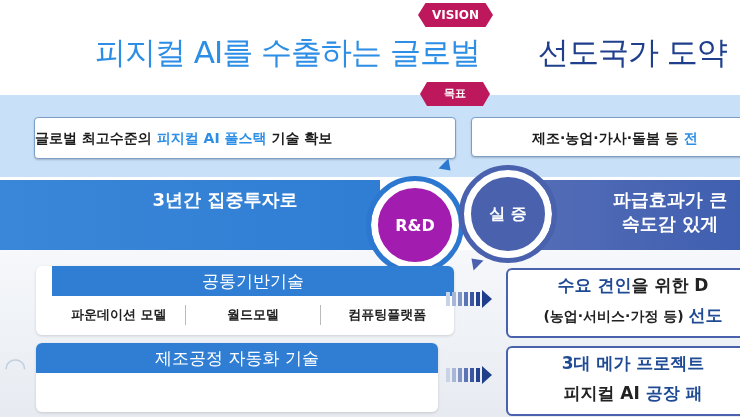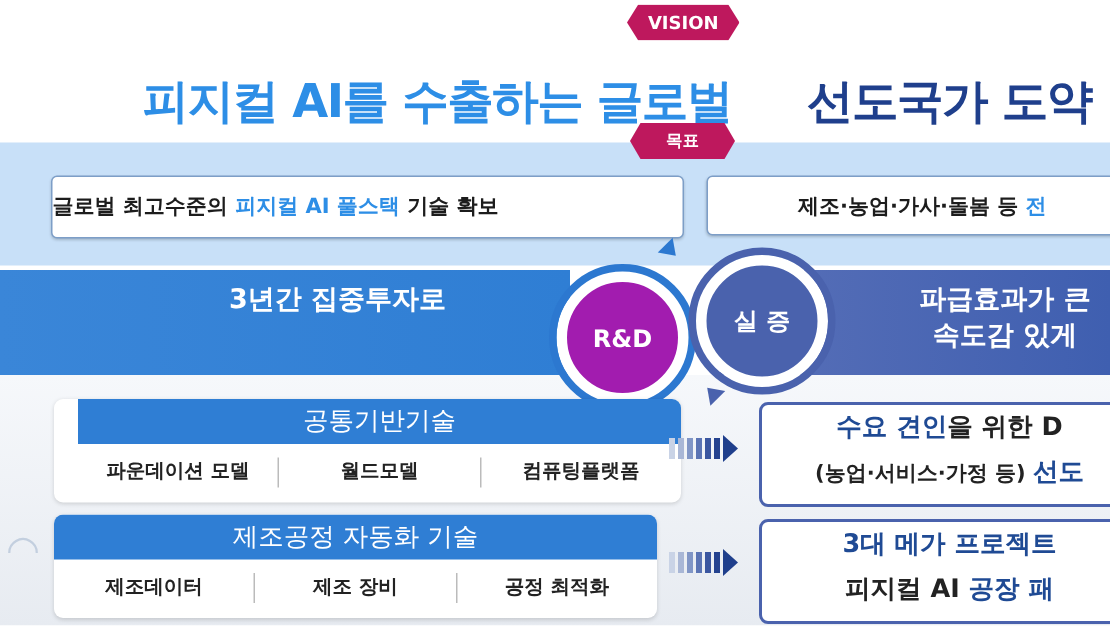--- a/index.html
+++ b/index.html
@@ -2,21 +2,21 @@
 <html><head>
 <meta charset="utf-8">
 <style>
   html, body { margin:0; padding:0; }
   body { width:740px; height:417px; overflow:hidden; position:relative;
     font-family:"DejaVu Sans", sans-serif; background:#ffffff; }
   .abs { position:absolute; }
   .badge { background:#be185d; color:#fff; font-weight:bold; text-align:center;
     clip-path: polygon(10% 0, 90% 0, 100% 50%, 90% 100%, 10% 100%, 0 50%); }
   #vision-badge { left:418px; top:3px; width:75px; height:24px; line-height:24px; font-size:12px; }
-  #title { left:0; top:43px; width:740px; height:48px; font-size:31px; font-weight:bold;
+  #title { left:0; top:28px; width:740px; height:48px; font-size:31px; font-weight:normal;
     letter-spacing:-1px; white-space:nowrap; }
   #title .t1 { color:#2d8ee6; position:absolute; left:95px; top:4px; }
   #title .t2 { color:#1f3f8c; position:absolute; left:538px; top:4px; }
   #goal-band { left:0; top:95px; width:740px; height:82px; background:#c8e0f8; }
   #goal-badge { left:420px; top:82px; width:70px; height:24px; line-height:24px; font-size:11px; }
   .goalbox { background:#fff; border:1px solid #7d9ec7; border-radius:4px; box-shadow:0 1px 2px rgba(0,0,0,.2);
     font-size:14px; font-weight:bold; color:#1c1c1c; white-space:nowrap; overflow:hidden; }
   #goal-left { left:34px; top:117px; width:420px; height:40px; line-height:40px; text-align:left; }
   #goal-right { left:471px; top:117px; width:280px; height:40px; line-height:40px; padding-left:60px; box-sizing:border-box; }
   .hl { color:#2d8ee6; }
@@ -100,25 +100,20 @@
 <div class="abs techbox" id="tech1">
   <div class="techhead">공통기반기술</div>
   <div class="techrow">
     <div class="techcell">파운데이션 모델</div>
     <div class="techcell">월드모델</div>
     <div class="techcell">컴퓨팅플랫폼</div>
   </div>
 </div>
 <div class="abs techbox" id="tech2">
   <div class="techhead">제조공정 자동화 기술</div>
-  <div class="techrow">
-    <div class="techcell">제조데이터</div>
-    <div class="techcell">제조 장비</div>
-    <div class="techcell">공정 최적화</div>
-  </div>
 </div>
 
 <div class="abs dash-arrow" id="arrow1">
   <span style="background:#c9d3e6"></span>
     <span style="background:#a9b7d6"></span>
     <span style="background:#8196c6"></span>
     <span style="background:#5b74b4"></span>
     <span style="background:#3a56a0"></span>
     <span style="background:#24428f"></span>
     <span class="tip"></span>

